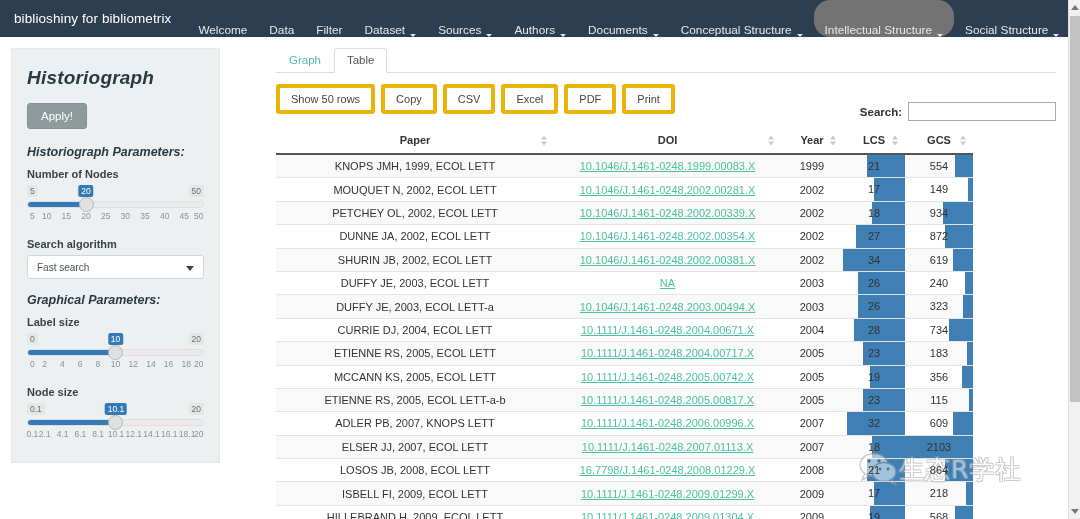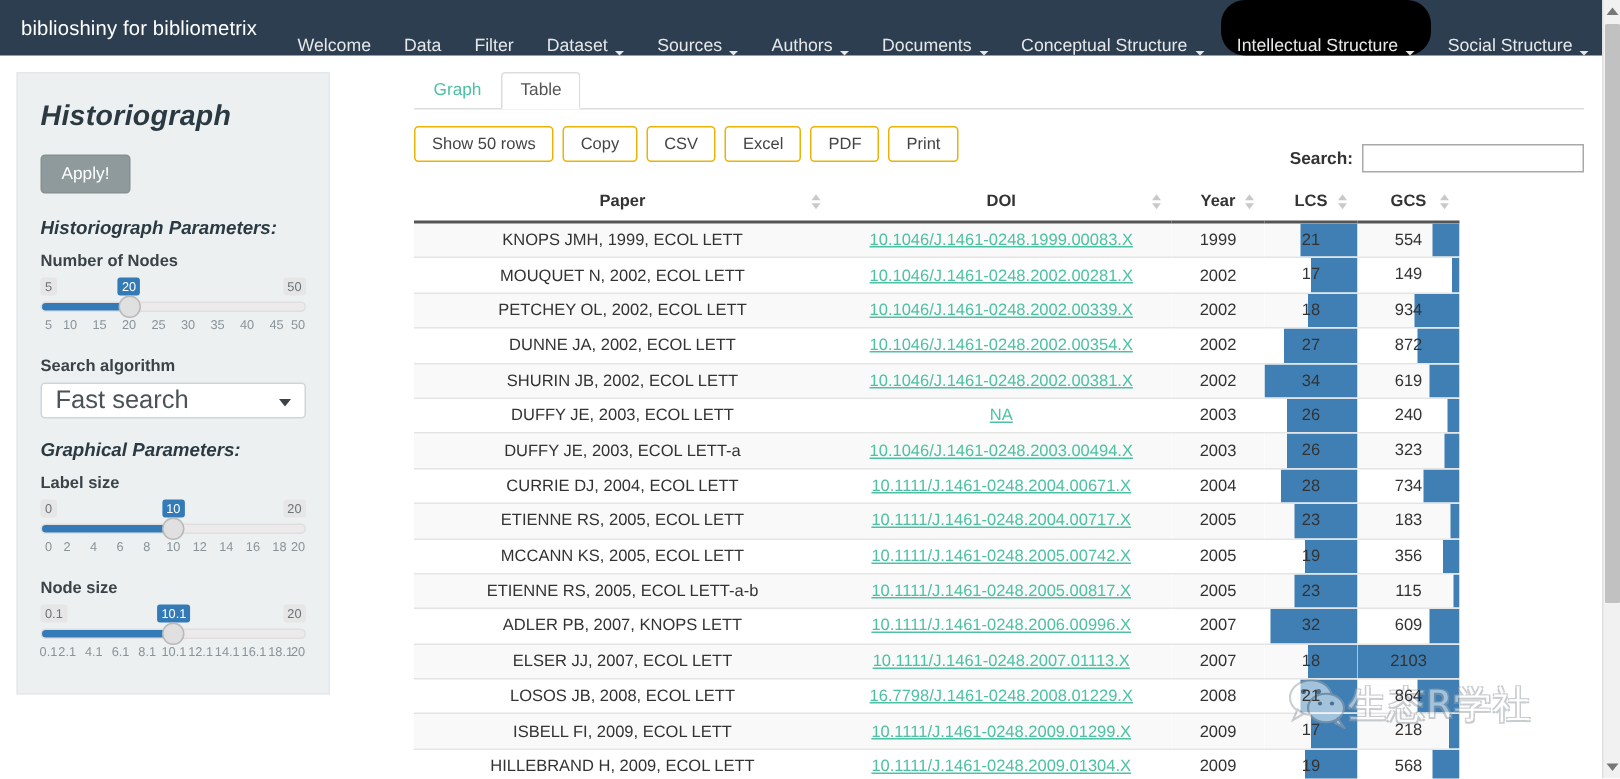--- a/index.html
+++ b/index.html
@@ -31,21 +31,21 @@
     letter-spacing: .1px;
   }
   .nav-item {
     color: #e6e8ea;
     font-size: 11.8px;
     display: flex; align-items: flex-end;
     padding: 0 11px;
     white-space: nowrap;
     cursor: pointer;
   }
-  .nav-item.active { background: #000000; border-radius: 16px; }
+  .nav-item.active { background: #737373; border-radius: 16px; }
   .caret {
     display: inline-block;
     margin-left: 5px;
     width: 0; height: 0;
     border-left: 3.5px solid transparent;
     border-right: 3.5px solid transparent;
     border-top: 3.5px solid #e6e8ea;
   }
 
   
@@ -148,21 +148,21 @@
     top: 1px;
     white-space: nowrap;
   }
   .select-box {
     background: #ffffff;
     border: 1px solid #cfd6da;
     border-radius: 3px;
     height: 24px;
     display: flex; align-items: center;
     padding: 0 9px;
-    font-size: 17px;
+    font-size: 10px;
     color: #4a5358;
     position: relative;
     cursor: pointer;
     margin-bottom: 14px;
   }
   .select-caret {
     position: absolute; right: 9px; top: 10px;
     width: 0; height: 0;
     border-left: 4px solid transparent;
     border-right: 4px solid transparent;
@@ -193,21 +193,21 @@
   }
   .tab.active {
     color: #555;
     background: #ffffff;
     border-color: #dddddd #dddddd #ffffff;
     border-radius: 3px 3px 0 0;
   }
   .dt-buttons { display: flex; gap: 6px; margin-bottom: 10px; }
   .dt-btn {
     background: #ffffff;
-    border: 1px solid #eab308;
+    border: 4px solid #eab308;
     border-radius: 3px;
     font-size: 11px;
     color: #444;
     padding: 4px 11px;
     cursor: pointer;
     line-height: 14px;
   }
   .search-row {
     display: flex; justify-content: flex-end; align-items: center;
     margin-bottom: 7px;

